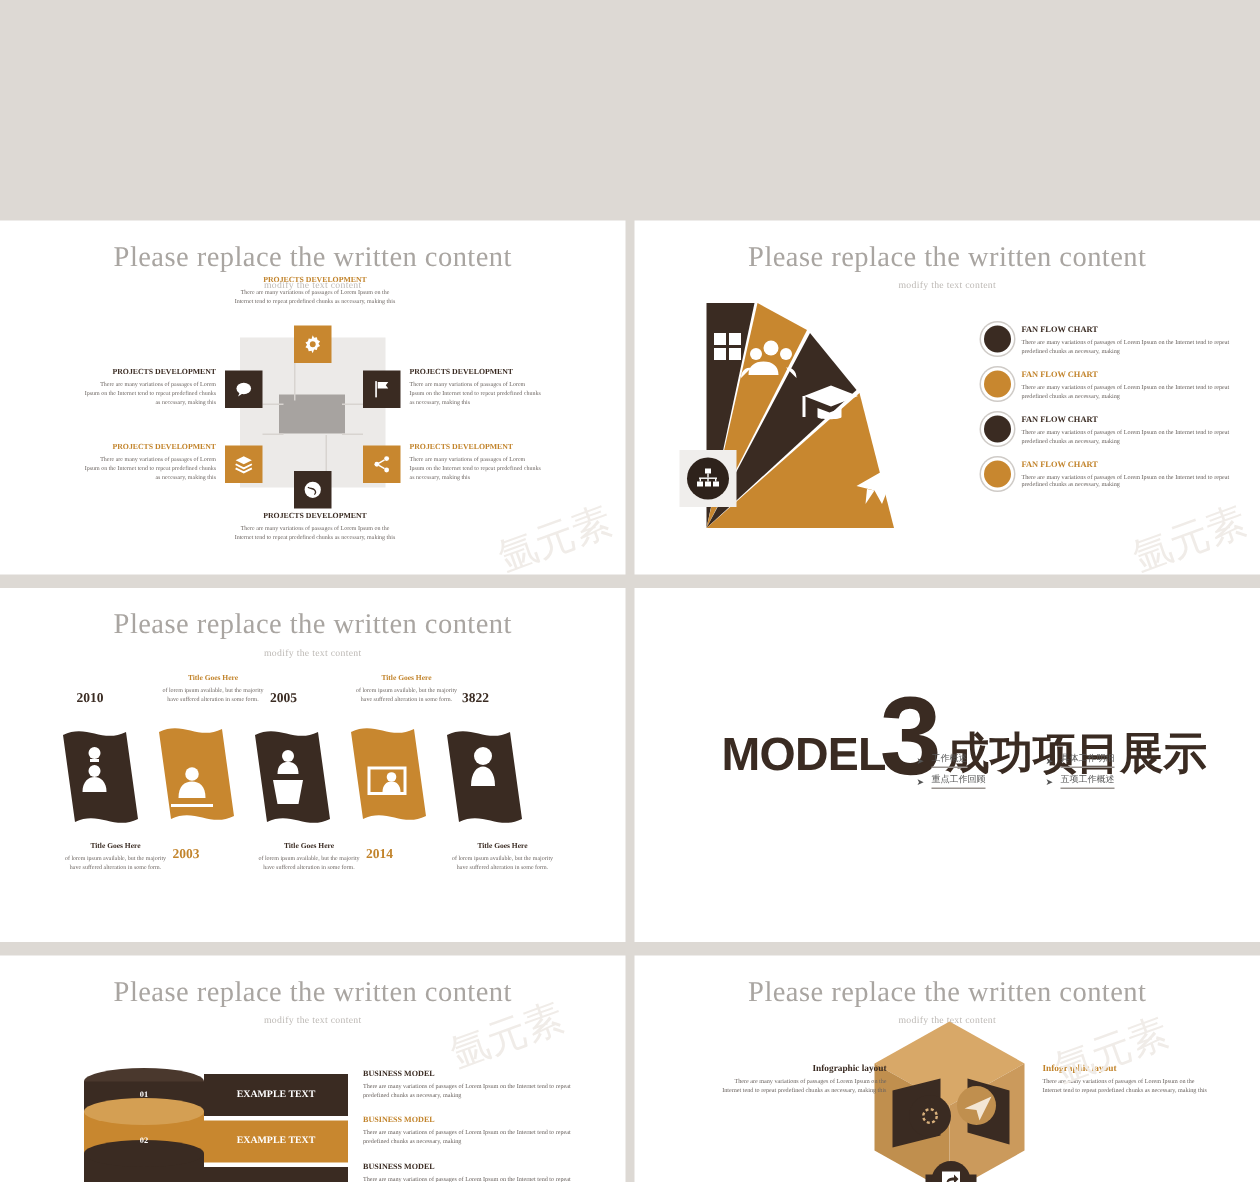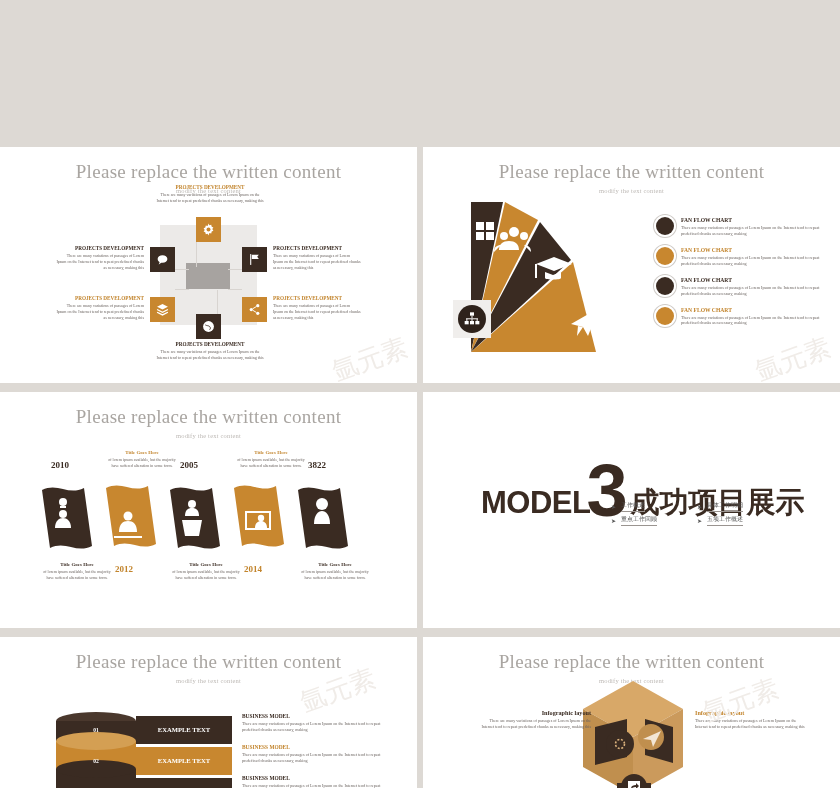--- a/index.html
+++ b/index.html
@@ -336,21 +336,21 @@
           <path d="M142 40h20l-3 16h-14z"></path>
       <rect x="206" y="32" width="24" height="17" fill="none" stroke="#fff" stroke-width="2"></rect>
       <circle cx="221" cy="38" r="3.2"></circle>
           <path d="M215 48c0-5 3-7 6-7s6 2 6 7z"></path>
       <circle cx="282" cy="24" r="6"></circle>
           <path d="M274 44c0-9 4-13 8-13s8 4 8 13z"></path>
     </g>
   </svg>
 
   <div class="yr brown" style="left:51px;top:68px">2010</div>
-  <div class="yr orange" style="left:115px;top:172px">2012</div>
+  <div class="yr orange" style="left:115px;top:172px">2003</div>
   <div class="yr brown" style="left:180px;top:68px">2005</div>
   <div class="yr orange" style="left:244px;top:172px">2014</div>
   <div class="yr brown" style="left:308px;top:68px">3822</div>
 
   <div class="cap" style="left:40px;top:170px">
     <div class="hd brown">Title Goes Here</div>
     <div class="bd">of lorem ipsum available, but the majority have suffered alteration in some form.</div>
   </div>
   <div class="cap" style="left:105px;top:58px">
     <div class="hd orange">Title Goes Here</div>

